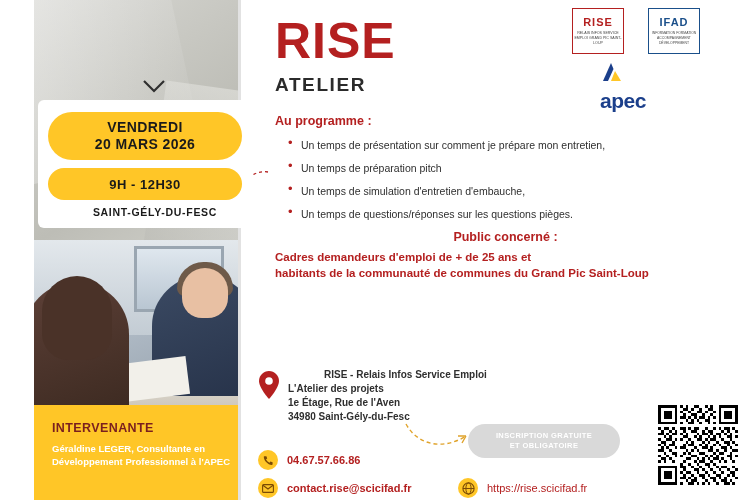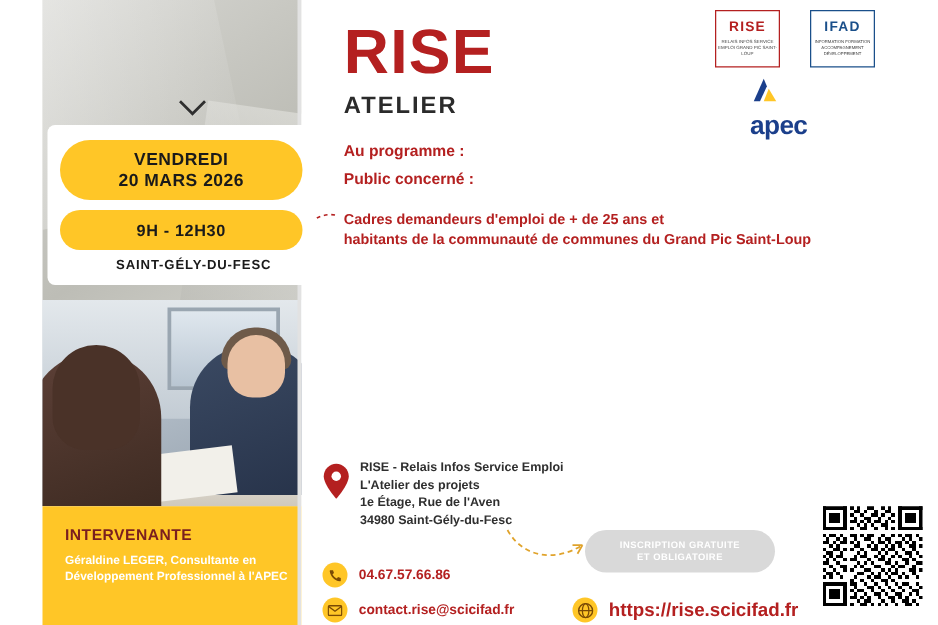--- a/index.html
+++ b/index.html
@@ -212,21 +212,21 @@
   }
   ul.prog li:before {
     content: "•"; color: #b42020; position: absolute; left: -13px; top: -2px;
     font-size: 13px;
   }
 
   .public-block {
     margin-top: 8px;
   }
   .public-block .pt {
-    font-size: 12.5px; font-weight: bold; color: #b42020; margin-bottom: 18px;
+    font-size: 12.5px; font-weight: bold; color: #b42020; margin-bottom: 5px; text-align: center;
   }
   .public-block .pl {
     font-size: 11.5px; font-weight: bold; color: #b42020; line-height: 16px;
   }
 
   
   .logos {
     position: absolute;
     right: 14px; top: 8px;
     width: 180px; height: 78px;
@@ -257,21 +257,21 @@
     left: 258px; top: 368px;
     width: 300px;
   }
   .pin {
     position: absolute; left: 0; top: 2px; width: 22px; height: 30px;
   }
   .addr {
     margin-left: 30px;
     font-size: 10px; font-weight: bold; color: #2f2f2f; line-height: 14px;
   }
-  .addr .l1 { color:#2f2f2f; }
+  .addr .l1 { color:#2f2f2f;margin-left:36px; }
 
   .contact-row {
     position: absolute;
     left: 0; display: flex; align-items: center; gap: 9px;
   }
   .row-phone { top: 82px; }
   .row-mail { top: 110px; }
   .circ {
     width: 20px; height: 20px; border-radius: 50%;
     background: #ffc627;
@@ -284,21 +284,21 @@
 
   .web-row {
     position: absolute; left: 458px; top: 478px;
     display: flex; align-items: center; gap: 9px;
   }
   .circ-web {
     width: 20px; height: 20px; border-radius: 50%;
     background: #ffc627;
     display:flex; align-items:center; justify-content:center;
   }
-  .web-row .txt { font-size: 15px; font-weight: bold; color: #b42020; }
+  .web-row .txt { font-size: 11px; font-weight: normal; color: #b42020; }
 
   
   .inscription {
     position: absolute;
     left: 468px; top: 424px;
     width: 152px; height: 34px;
     background: #d9d9d9;
     border-radius: 17px;
     display: flex; flex-direction: column;
     align-items: center; justify-content: center;
@@ -369,20 +369,26 @@
 <div class="vert-divider"></div>
 
 <div class="right">
 
   <div class="rise-title">RISE</div>
   <div class="atelier">ATELIER</div>
 
 
   <div class="programme-title">Au programme :</div>
 
+  <ul class="prog">
+    <li>Un temps de présentation sur comment je prépare mon entretien,</li>
+    <li>Un temps de préparation pitch</li>
+    <li>Un temps de simulation d'entretien d'embauche,</li>
+    <li>Un temps de questions/réponses sur les questions pièges.</li>
+  </ul>
 
   <div class="public-block">
     <div class="pt">Public concerné :</div>
     <div class="pl">Cadres demandeurs d'emploi de + de 25 ans et</div>
     <div class="pl">habitants de la communauté de communes du Grand Pic Saint-Loup</div>
   </div>
 </div>
 
 <div class="logos">
   <div class="logo-rise">

